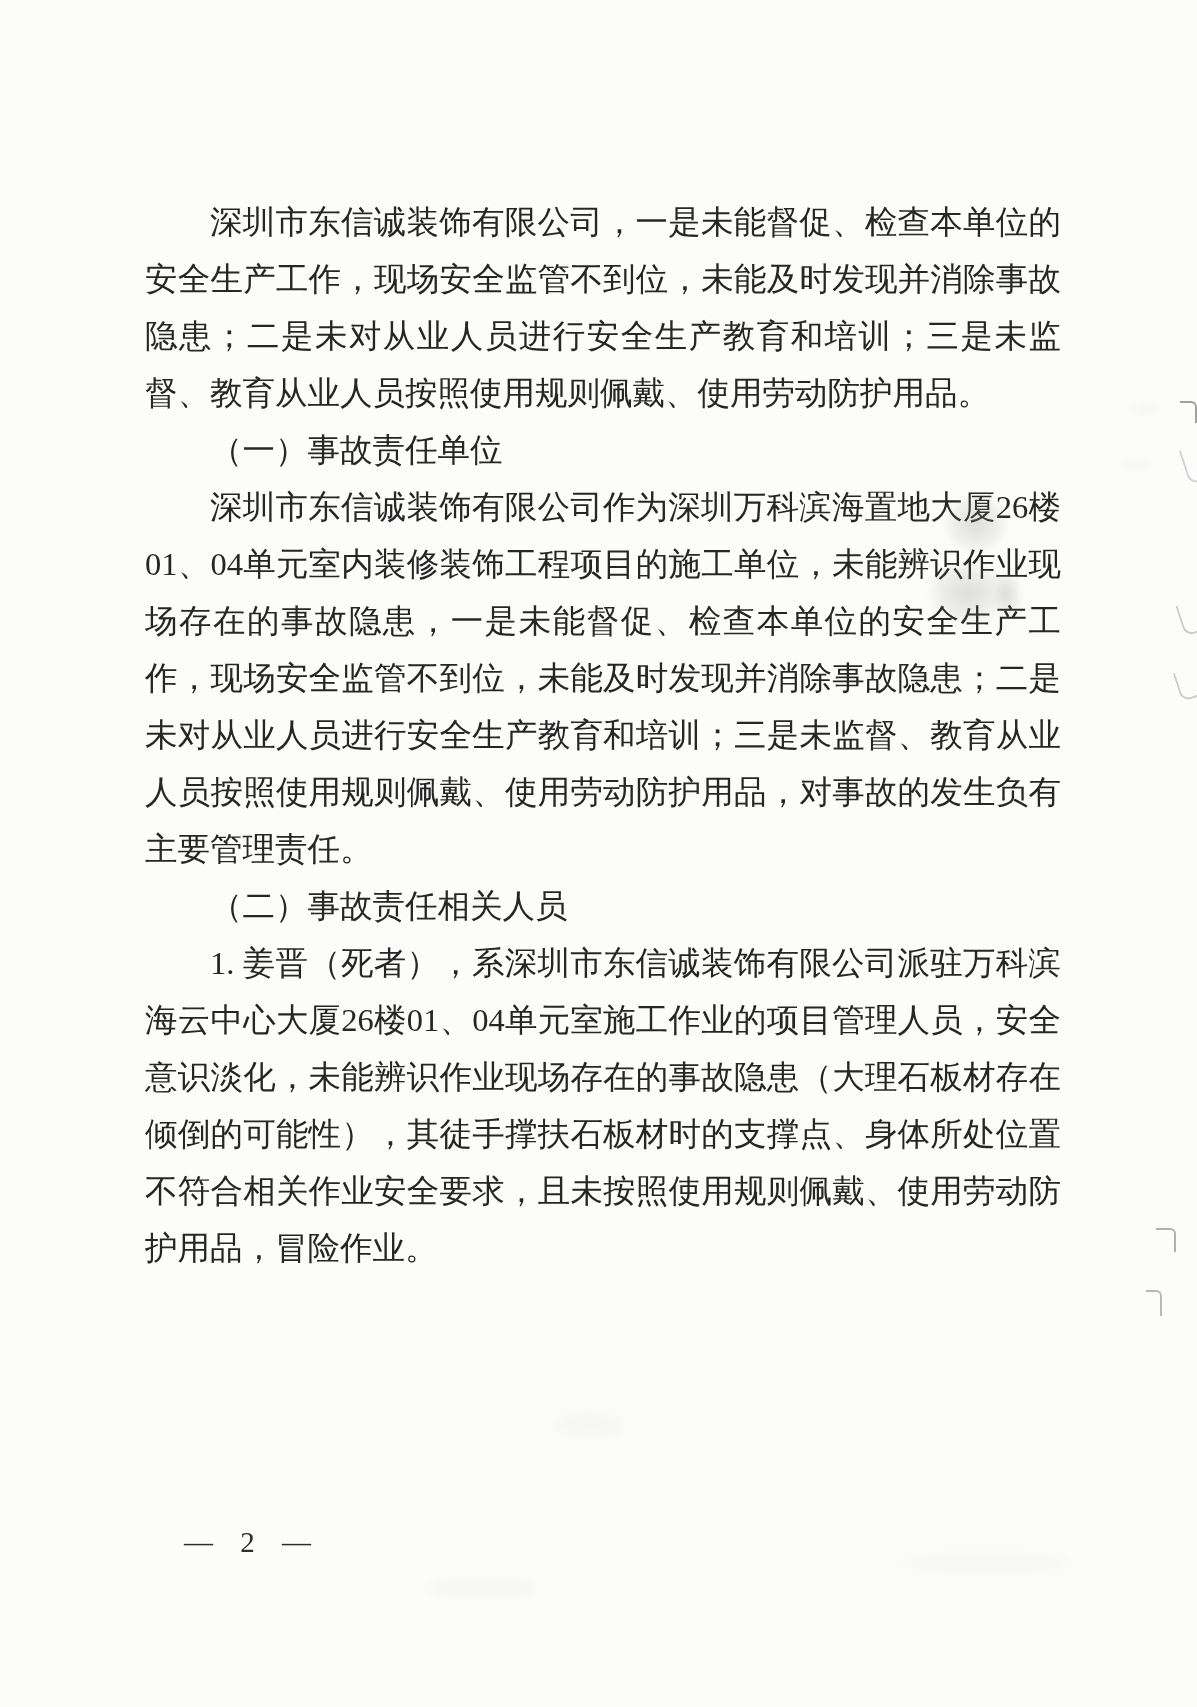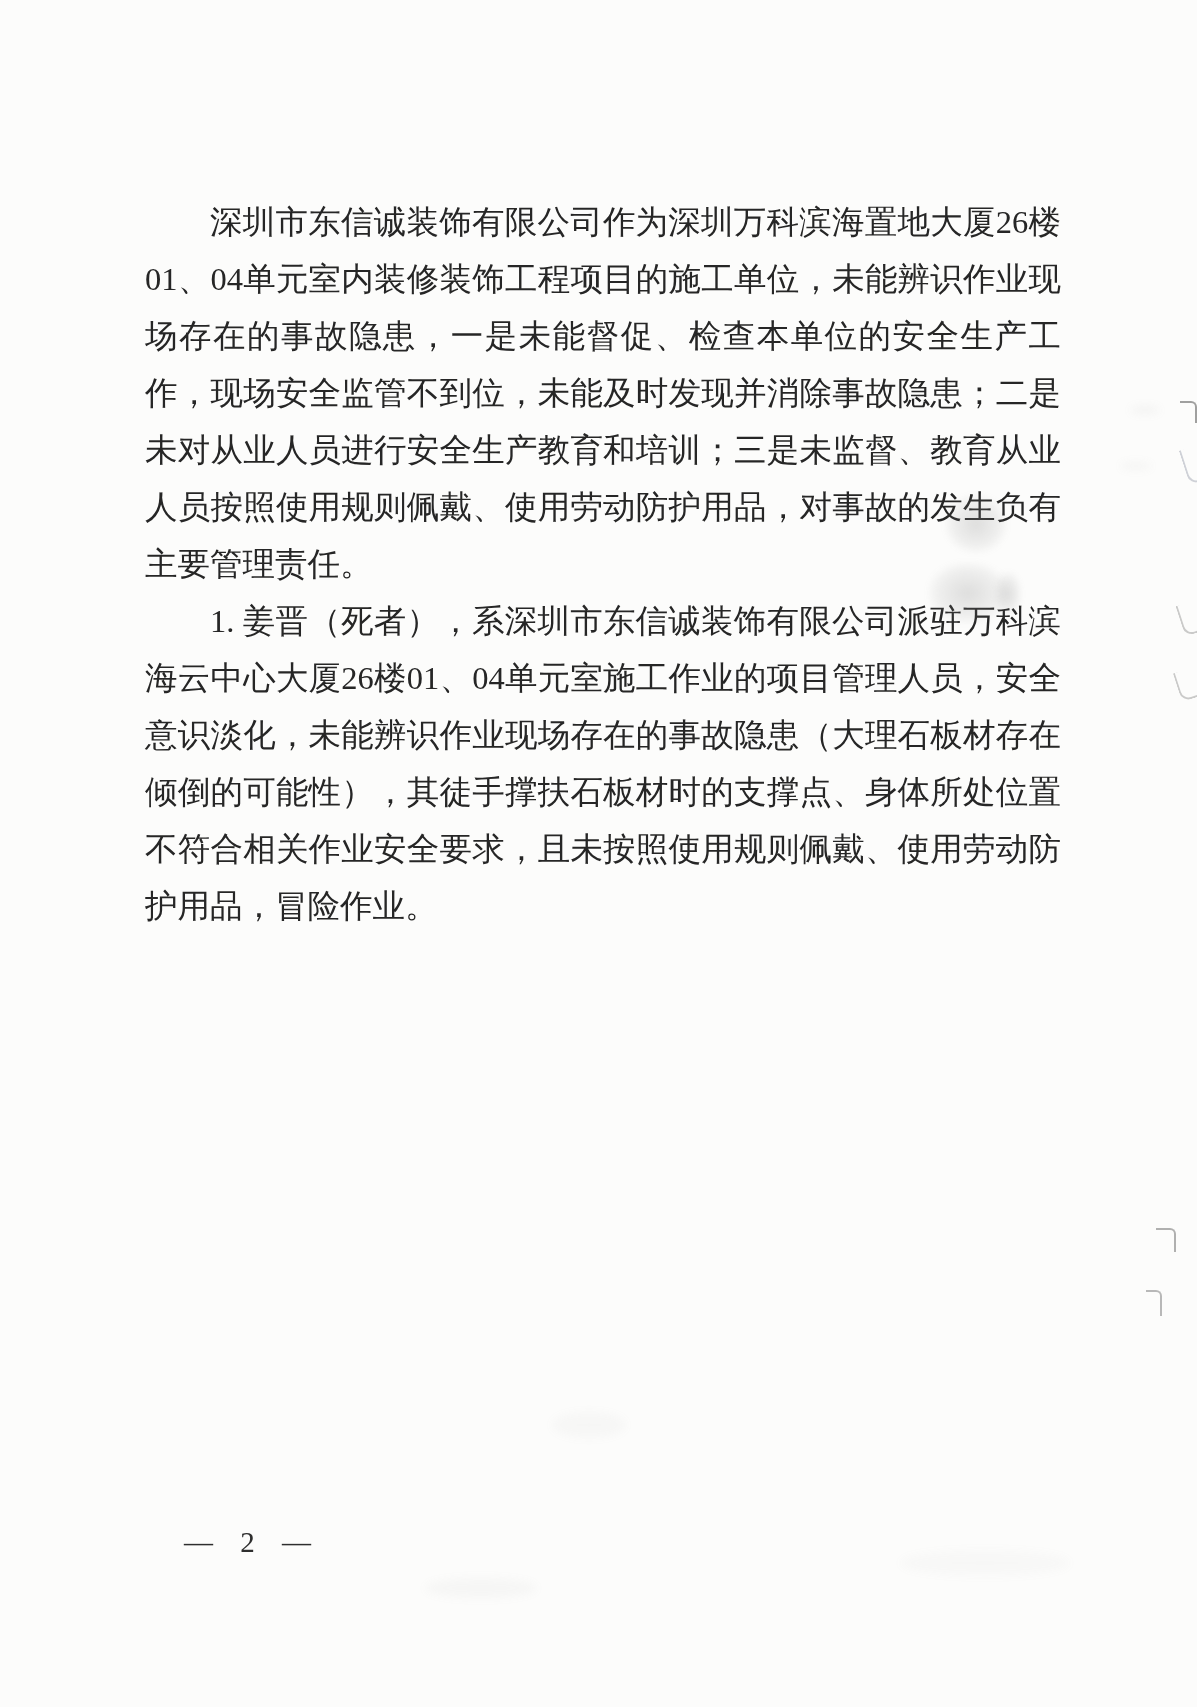--- a/index.html
+++ b/index.html
@@ -95,26 +95,29 @@
   .m3 { left: 552px;  top: 1412px; width: 74px; height: 26px; opacity: 0.05; }
   .m4 { left: 425px;  top: 1578px; width: 112px; height: 20px; opacity: 0.06; }
   .m5 { left: 900px;  top: 1550px; width: 170px; height: 26px; opacity: 0.04; }
 </style>
 </head>
 <body>
 
 <div class="page">
 
   <div class="content">
+    <p class="para">深圳市东信诚装饰有限公司，一是未能督促、检查本单位的安全生产工作，现场安全监管不到位，未能及时发现并消除事故隐患；二是未对从业人员进行安全生产教育和培训；三是未监督、教育从业人员按照使用规则佩戴、使用劳动防护用品。</p>
 
 
+    <p class="subheading">（一）事故责任单位</p>
 
     <p class="para">深圳市东信诚装饰有限公司作为深圳万科滨海置地大厦26楼01、04单元室内装修装饰工程项目的施工单位，未能辨识作业现场存在的事故隐患，一是未能督促、检查本单位的安全生产工作，现场安全监管不到位，未能及时发现并消除事故隐患；二是未对从业人员进行安全生产教育和培训；三是未监督、教育从业人员按照使用规则佩戴、使用劳动防护用品，对事故的发生负有主要管理责任。</p>
 
 
+    <p class="subheading">（二）事故责任相关人员</p>
 
     <p class="para">1. 姜晋（死者），系深圳市东信诚装饰有限公司派驻万科滨海云中心大厦26楼01、04单元室施工作业的项目管理人员，安全意识淡化，未能辨识作业现场存在的事故隐患（大理石板材存在倾倒的可能性），其徒手撑扶石板材时的支撑点、身体所处位置不符合相关作业安全要求，且未按照使用规则佩戴、使用劳动防护用品，冒险作业。</p>
 
   </div>
 
   <div class="page-footer">— 2 —</div>
 
   <div>
     <div class="artifact ghost-blob g1"></div>
     <div class="artifact ghost-blob g2"></div>

